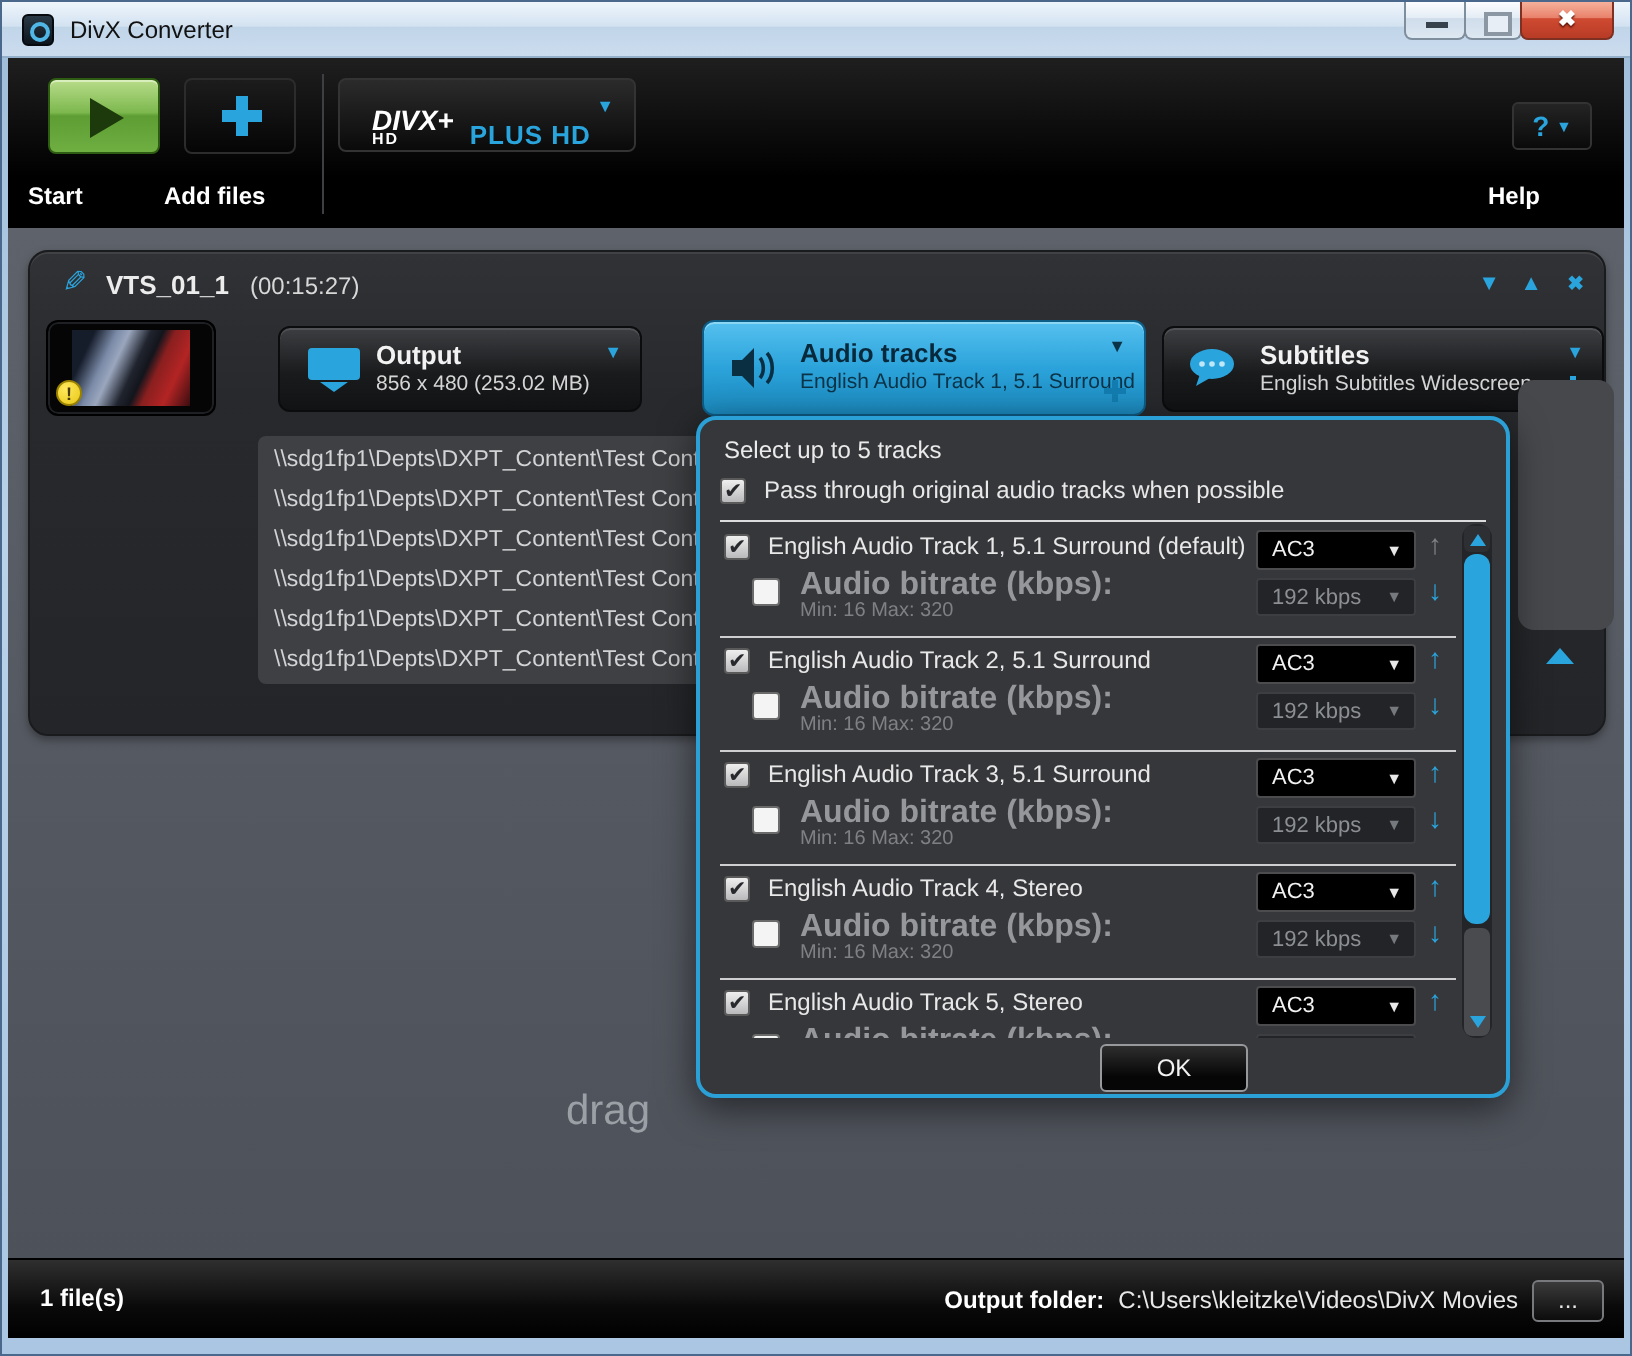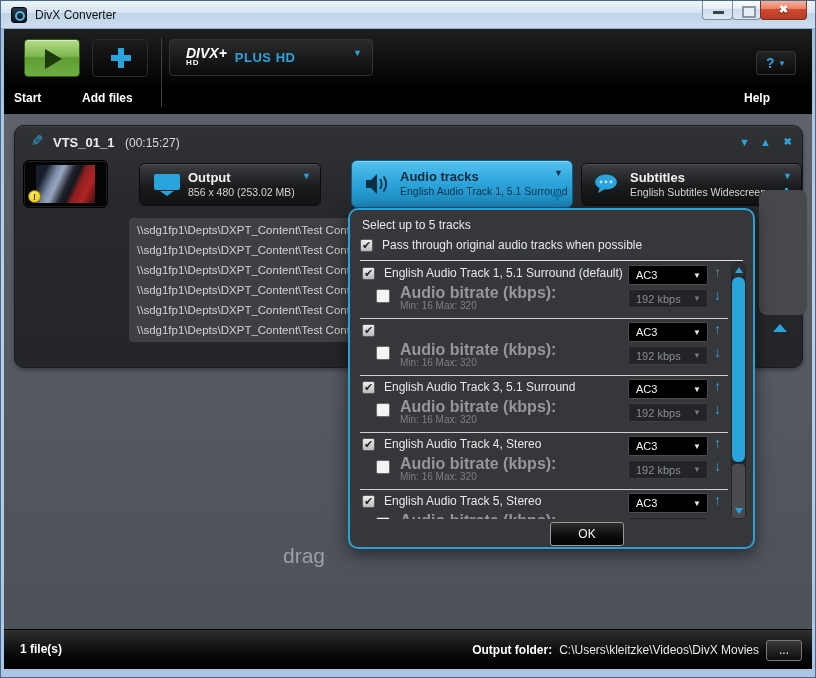--- a/index.html
+++ b/index.html
@@ -43,22 +43,22 @@
                border-left:17px solid #1d3a0c; border-top:10px solid transparent; border-bottom:10px solid transparent; }
   .addfiles-btn { left:88px; top:10px; width:56px; height:38px; background:linear-gradient(#1c1c1c,#050505);
                border:1px solid #2c2c2c; }
   .plus { position:relative; display:inline-block; }
   .plus::before, .plus::after { content:""; position:absolute; background:#2aa4dc; }
   .plus-lg::before { left:0; top:7px; width:20px; height:6px; } .plus-lg::after { left:7px; top:0; width:6px; height:20px; }
   .addfiles-btn .plus { left:18px; top:8px; width:20px; height:20px; }
   .tb-label { position:absolute; top:62px; color:#fff; font-weight:bold; font-size:12px; text-align:left; }
   .lbl-start { left:10px; width:76px; } .lbl-add { left:78px; width:76px; }
   .tb-sep { position:absolute; left:157px; top:8px; width:1px; height:70px; background:#3d3f42; }
-  .profile-btn { left:165px; top:10px; width:204px; height:37px; background:linear-gradient(#2b2b2b,#0a0a0a);
-               border:1px solid #333; display:flex; align-items:center; }
+  .profile-btn { left:165px; top:10px; width:149px; height:37px; background:linear-gradient(#2b2b2b,#0a0a0a);
+               border:1px solid #333; display:flex; align-items:flex-end; }
   .divx-logo { margin-left:16px; line-height:10px; color:#fff; }
   .divx-logo .l1 { font-weight:bold; font-size:14px; font-style:italic; letter-spacing:0; }
   .divx-logo .l2 { font-weight:bold; font-size:8px; letter-spacing:1px; }
   .profile-name { margin-left:8px; color:#2aa4dc; font-weight:bold; font-size:13px; letter-spacing:.5px; }
   .profile-caret { position:absolute; right:10px; top:8px; color:#2aa4dc; font-size:9px; }
   .lbl-profile { left:165px; width:175px; }
   .help-btn { right:16px; top:22px; width:40px; height:24px; background:linear-gradient(#242424,#0a0a0a);
               border:1px solid #333; border-radius:3px; text-align:center; }
   .help-btn .q { color:#2aa4dc; font-weight:bold; font-size:14px; line-height:22px; }
   .help-btn .c { color:#2aa4dc; font-size:8px; vertical-align:2px; }
@@ -302,20 +302,21 @@
               <div class="sel sel-codec">AC3<div class="caret">▼</div></div>
               <div class="mv mv-up disabled">↑</div>
               <div class="cb plain t-bit-cb"></div>
               <div class="t-bit-label">Audio bitrate (kbps):</div>
               <div class="t-bit-range">Min: 16  Max: 320</div>
               <div class="sel sel-rate">192 kbps<div class="caret">▼</div></div>
               <div class="mv mv-down">↓</div>
             </div>
             <div class="track-row">
               <div class="cb checked t-cb"></div>
+              <div class="t-label">English Audio Track 2, 5.1 Surround</div>
               <div class="sel sel-codec">AC3<div class="caret">▼</div></div>
               <div class="mv mv-up">↑</div>
               <div class="cb plain t-bit-cb"></div>
               <div class="t-bit-label">Audio bitrate (kbps):</div>
               <div class="t-bit-range">Min: 16  Max: 320</div>
               <div class="sel sel-rate">192 kbps<div class="caret">▼</div></div>
               <div class="mv mv-down">↓</div>
             </div>
             <div class="track-row">
               <div class="cb checked t-cb"></div>

